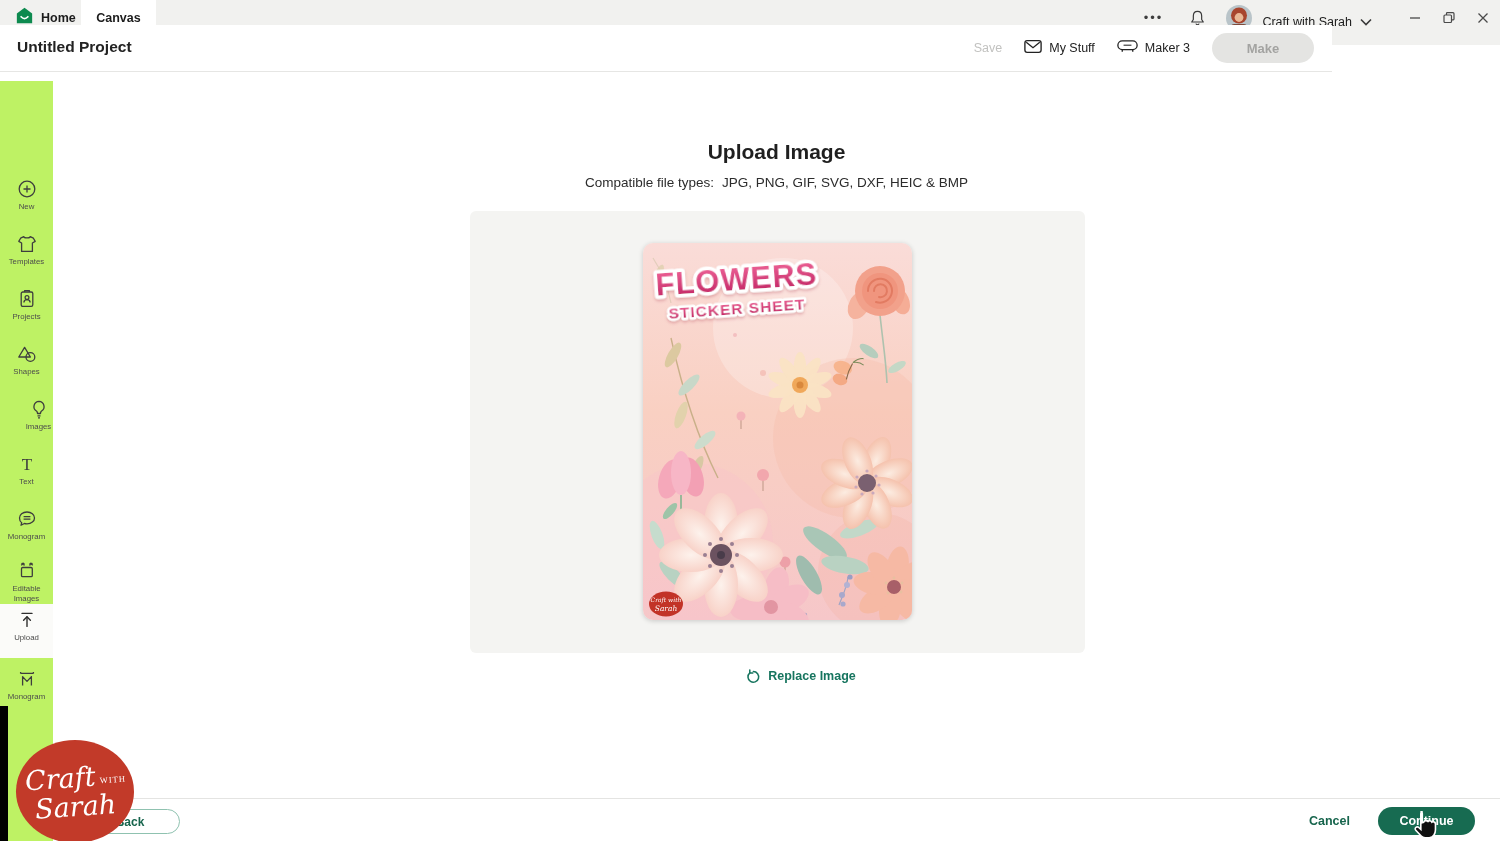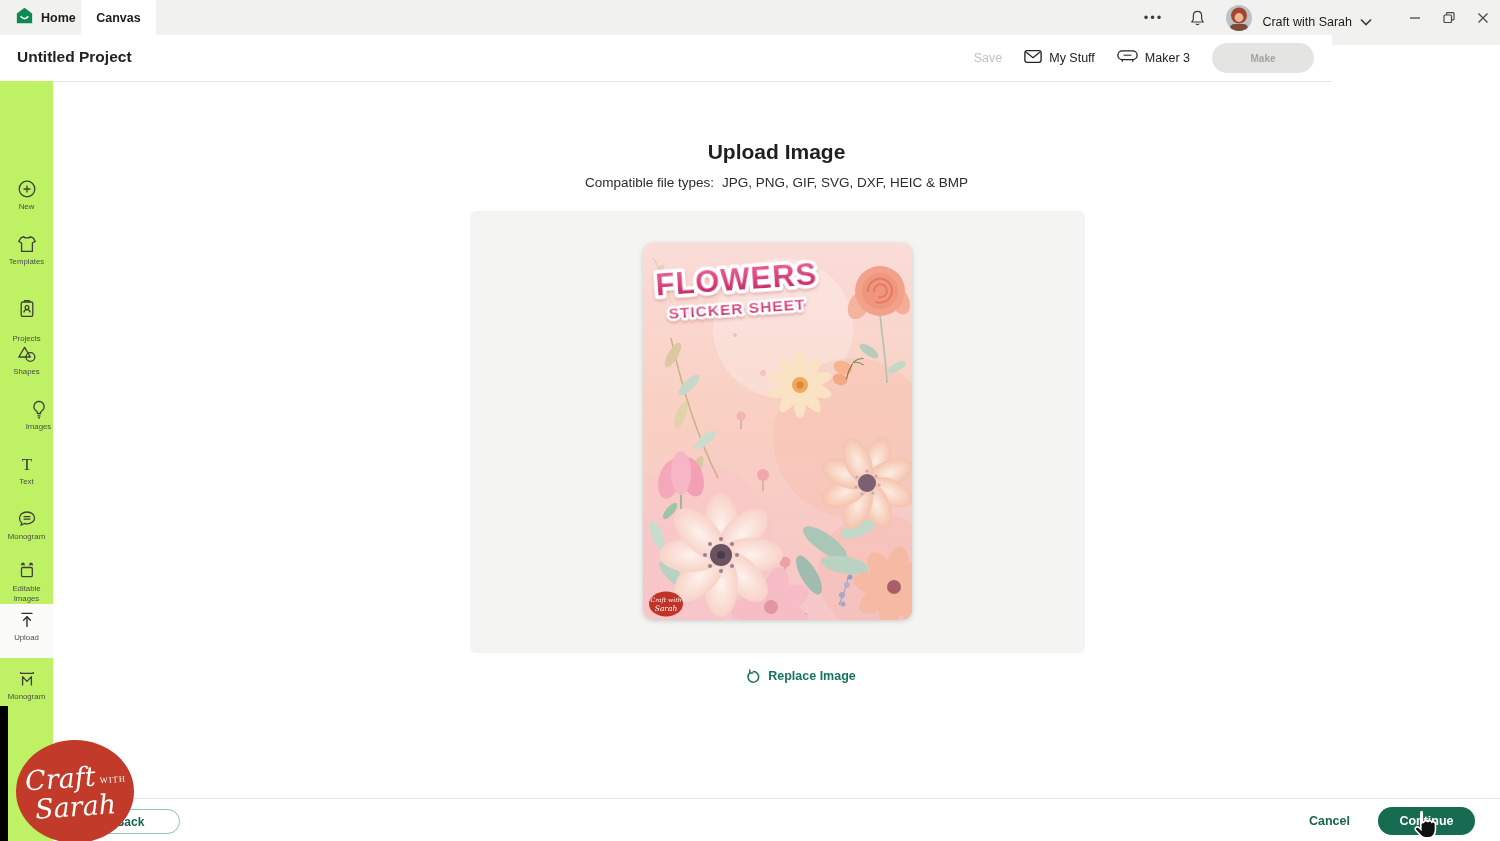--- a/index.html
+++ b/index.html
@@ -15,27 +15,27 @@
               display:flex;align-items:center;justify-content:center;font-size:12.5px;font-weight:700;color:#1c1c1c;cursor:pointer;}
   .top-right{position:absolute;right:0;top:0;height:35px;display:flex;align-items:center;gap:0;}
   .ellipsis{font-size:13px;letter-spacing:2px;color:#3e3e3e;padding:0 14px;cursor:pointer;}
   .bellwrap{padding:0 12px;cursor:pointer;display:flex;align-items:center;}
   .avatar{width:26px;height:26px;border-radius:50%;overflow:hidden;margin:0 10px 0 8px;cursor:pointer;flex:none;}
   .acct{display:flex;align-items:center;gap:8px;cursor:pointer;font-size:12.5px;color:#1c1c1c;margin-top:8px;}
   .winctrls{display:flex;align-items:center;margin-left:26px;}
   .winbtn{width:34px;height:35px;display:flex;align-items:center;justify-content:center;color:#4a4a4a;cursor:pointer;}
 
   
-  .projbar{position:absolute;left:0;top:35px;width:1332px;height:46px;background:#fff;border-bottom:1px solid #e6e6e4;}
+  .projbar{position:absolute;left:0;top:25px;width:1332px;height:46px;background:#fff;border-bottom:1px solid #e6e6e4;}
   .proj-title{position:absolute;left:17px;top:13px;font-size:15.5px;font-weight:700;color:#222;}
   .projbar-right{position:absolute;right:18px;top:0;height:46px;display:flex;align-items:center;gap:22px;}
   .save-lbl{font-size:12.5px;color:#c2c2c0;}
   .hdr-item{display:flex;align-items:center;gap:7px;font-size:12.5px;color:#222;cursor:pointer;}
   .make-btn{width:102px;height:30px;border-radius:16px;background:#e4e4e2;color:#a3a3a1;
-            font-size:10px;font-weight:600;display:flex;align-items:center;justify-content:center;border:none;}
+            font-size:13px;font-weight:600;display:flex;align-items:center;justify-content:center;border:none;}
 
   
   .sidebar{position:absolute;left:0;top:81px;width:53px;height:760px;background:#bef264;}
   .side-item{position:absolute;left:0;width:53px;display:flex;flex-direction:column;align-items:center;cursor:pointer;padding-top:6px;box-sizing:border-box;}
   .side-item .slbl{font-size:7.8px;color:#4c4c4c;margin-top:3px;text-align:center;line-height:1.3;width:48px;}
   .side-item.active{background:#fbfbf9;}
   .side-item svg{display:block;}
   .edge-strip{position:absolute;left:0;top:706px;width:8px;height:135px;background:#000;}
 
   
@@ -173,21 +173,21 @@
 
     <div class="side-item" style="top:147px;height:54px;">
       <span>
         <svg width="20" height="20" viewBox="0 0 20 20" fill="none" stroke="#3e3e3e" stroke-width="1.3" stroke-linejoin="round">
             <path d="M6.8 2.6 L3.6 4.2 1.8 7.4 4.6 9 V17.4 H15.4 V9 L18.2 7.4 16.4 4.2 13.2 2.6 C13 4.4 7 4.4 6.8 2.6 Z"></path>
           </svg>
       </span>
       <span class="slbl">Templates</span>
     </div>
 
-    <div class="side-item" style="top:212px;height:54px;gap:12px;">
+    <div class="side-item" style="top:202px;height:54px;">
       <span>
         <svg width="20" height="20" viewBox="0 0 20 20" fill="none" stroke="#3e3e3e" stroke-width="1.3" stroke-linejoin="round">
             <rect x="4.2" y="3" width="11.6" height="14.4" rx="1.6"></rect>
             <path d="M7.6 3 V1.6 H12.4 V3"></path>
             <circle cx="10" cy="8.6" r="1.9"></circle>
             <path d="M6.9 13.6 c0-1.9 1.4-2.9 3.1-2.9 s3.1 1 3.1 2.9"></path>
           </svg>
       </span>
       <span class="slbl">Projects</span>
     </div>

